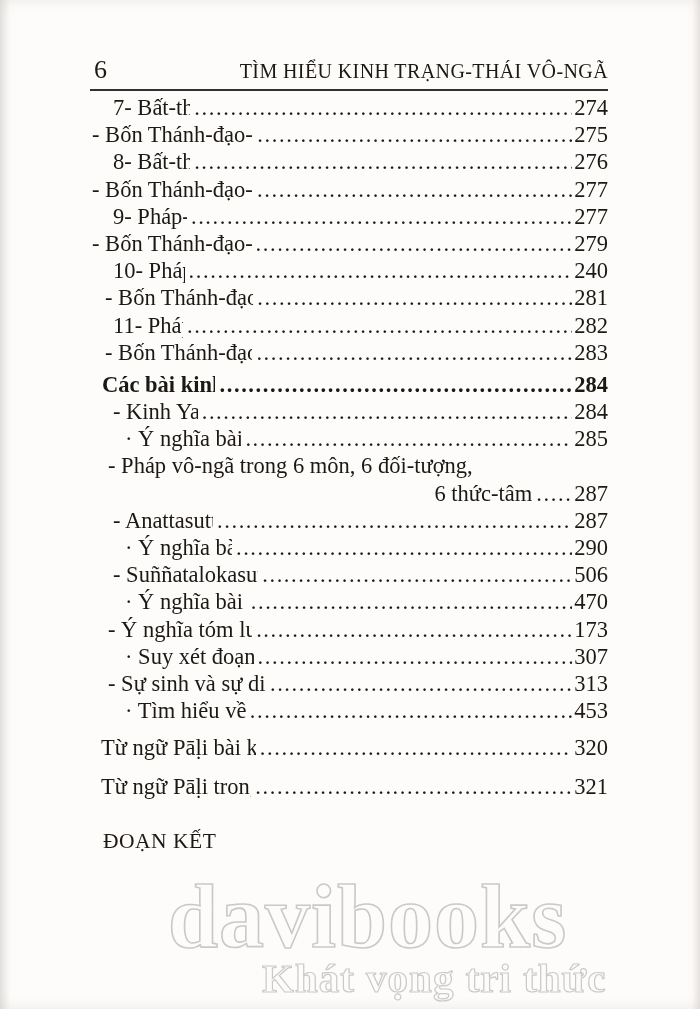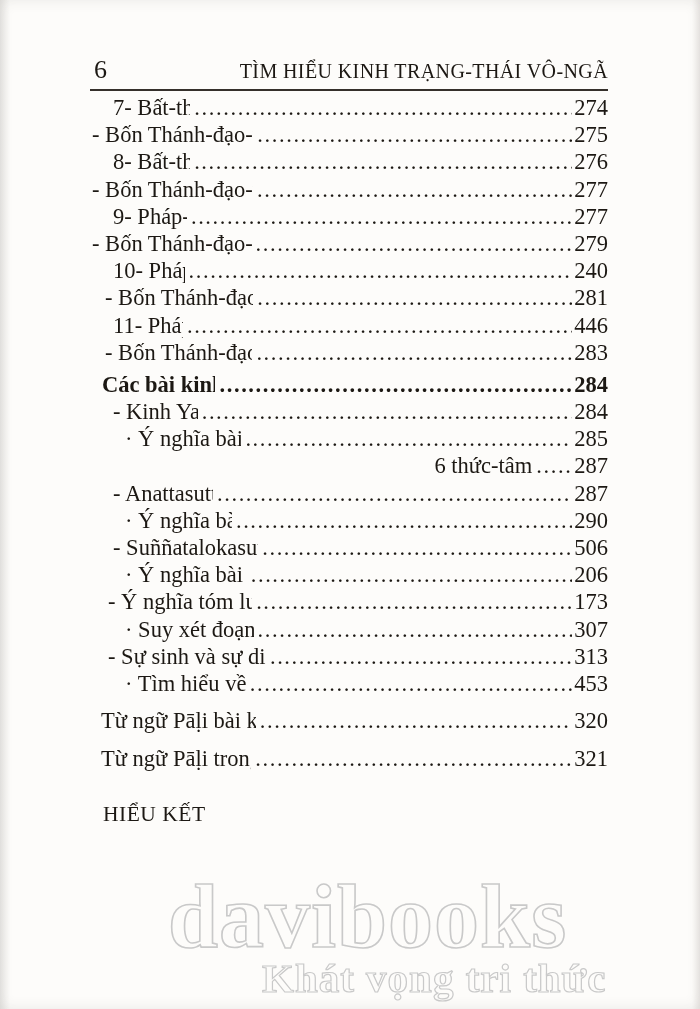--- a/index.html
+++ b/index.html
@@ -142,21 +142,21 @@
     <span class="entry-page">240</span>
   </div>
       <div class="toc-row lvl-sub2">
     <span class="entry-text">- Bốn Thánh-đạo-tuệ diệt tận 8 pháp-thế-gian</span>
     <span class="leader"></span>
     <span class="entry-page">281</span>
   </div>
       <div class="toc-row lvl-num">
     <span class="entry-text">11- Pháp-thiên-vị</span>
     <span class="leader"></span>
-    <span class="entry-page">446</span>
+    <span class="entry-page">282</span>
   </div>
       <div class="toc-row lvl-sub2">
     <span class="entry-text">- Bốn Thánh-đạo-tuệ diệt tận 4 pháp-thiên-vị</span>
     <span class="leader"></span>
     <span class="entry-page">283</span>
   </div>
       <div class="toc-row lvl-section gap-sm">
     <span class="entry-text">Các bài kinh khác và ý nghĩa</span>
     <span class="leader"></span>
     <span class="entry-page">284</span>
@@ -164,20 +164,24 @@
       <div class="toc-row lvl-dash">
     <span class="entry-text">- Kinh Yadaniccasutta</span>
     <span class="leader"></span>
     <span class="entry-page">284</span>
   </div>
       <div class="toc-row lvl-bullet">
     <span class="entry-text">· Ý nghĩa bài Kinh Yadaniccasutta</span>
     <span class="leader"></span>
     <span class="entry-page">285</span>
   </div>
+      <div class="toc-row lvl-dash2">
+    <span class="entry-text">- Pháp vô-ngã trong 6 môn, 6 đối-tượng,</span>
+
+  </div>
       <div class="toc-row lvl-cont_right">
     <span class="entry-text">6 thức-tâm</span>
     <span class="leader"></span>
     <span class="entry-page">287</span>
   </div>
       <div class="toc-row lvl-dash">
     <span class="entry-text">- Anattasutta: Kinh Vô-ngã</span>
     <span class="leader"></span>
     <span class="entry-page">287</span>
   </div>
@@ -187,21 +191,21 @@
     <span class="entry-page">290</span>
   </div>
       <div class="toc-row lvl-dash">
     <span class="entry-text">- Suññatalokasutta: Kinh Đời người là không</span>
     <span class="leader"></span>
     <span class="entry-page">506</span>
   </div>
       <div class="toc-row lvl-bullet">
     <span class="entry-text">· Ý nghĩa bài Kinh Suññatalokasutta</span>
     <span class="leader"></span>
-    <span class="entry-page">206</span>
+    <span class="entry-page">470</span>
   </div>
       <div class="toc-row lvl-dash2">
     <span class="entry-text">- Ý nghĩa tóm lược Kinh Mālukyaputtasutta</span>
     <span class="leader"></span>
     <span class="entry-page">173</span>
   </div>
       <div class="toc-row lvl-bullet">
     <span class="entry-text">· Suy xét đoạn Kinh Mālukyaputtasutta</span>
     <span class="leader"></span>
     <span class="entry-page">307</span>
@@ -220,21 +224,21 @@
     <span class="entry-text">Từ ngữ Pāḷi bài kệ khai Kinh Trạng-thái vô-ngã</span>
     <span class="leader"></span>
     <span class="entry-page">320</span>
   </div>
       <div class="toc-row lvl-plain gap-lg">
     <span class="entry-text">Từ ngữ Pāḷi trong bài Kinh Trạng-thái vô-ngã</span>
     <span class="leader"></span>
     <span class="entry-page">321</span>
   </div>
       <div class="toc-row lvl-closing gap-xl">
-    <span class="entry-text">HIỂU KẾT</span>
+    <span class="entry-text">ĐOẠN KẾT</span>
 
   </div>
     </div>
 
   <div class="watermark wm-main">davibooks</div>
   <div class="watermark wm-tagline">Khát vọng tri thức</div>
 
 </div>
 
 </body></html>

